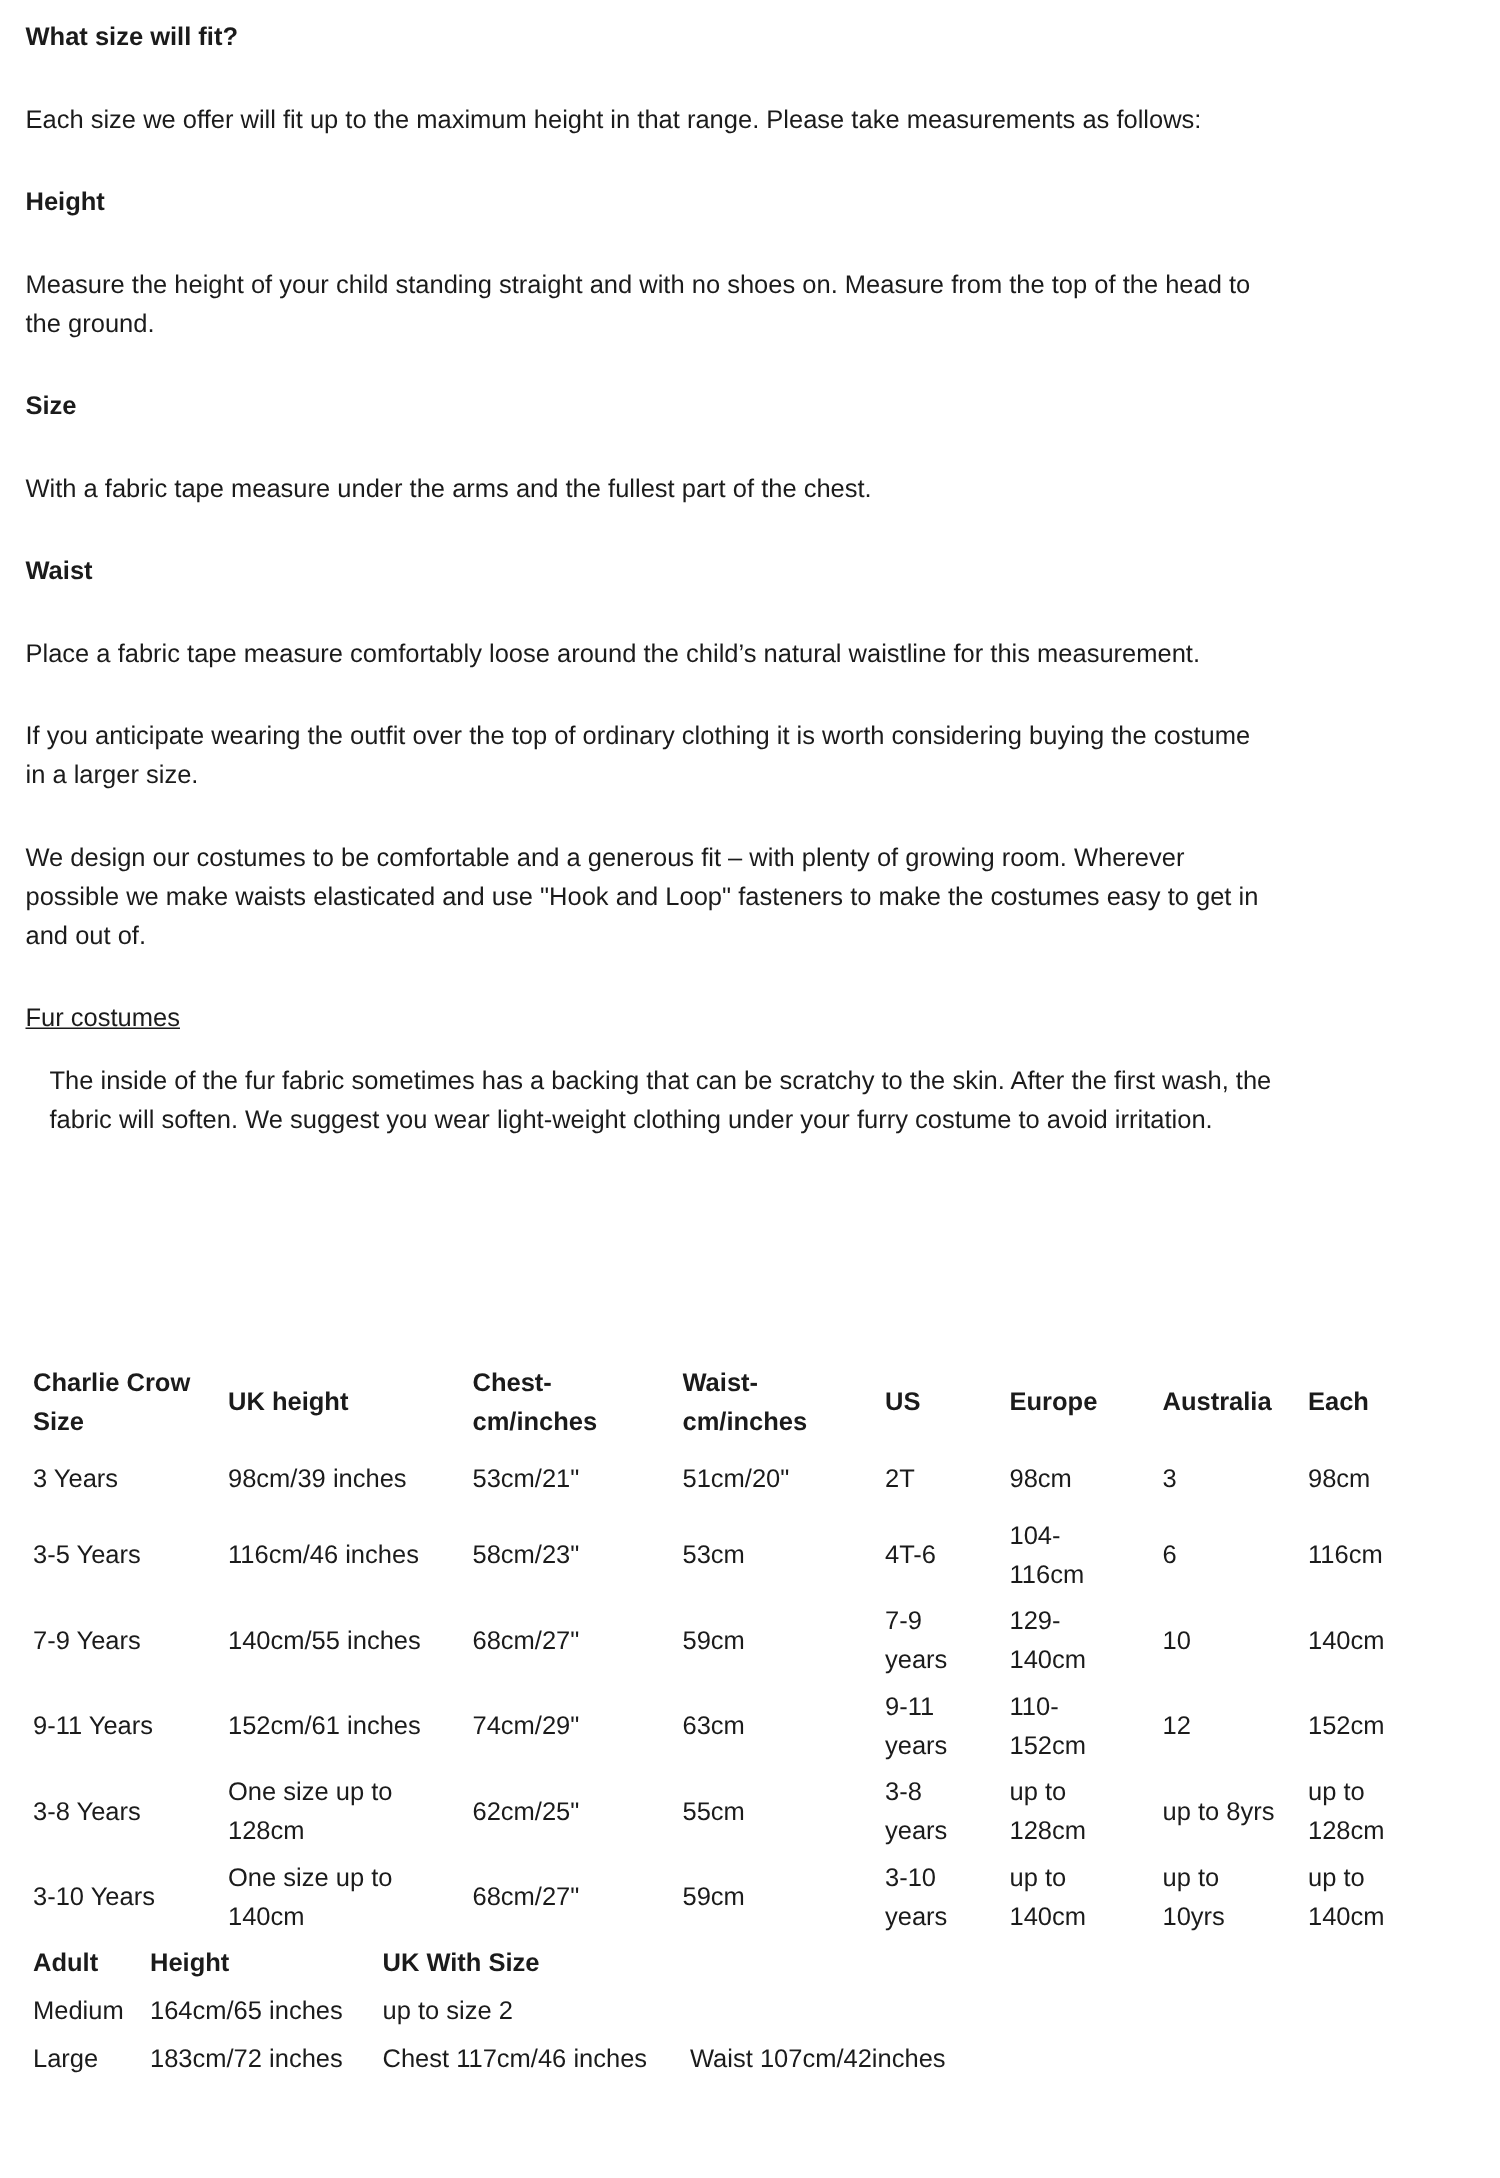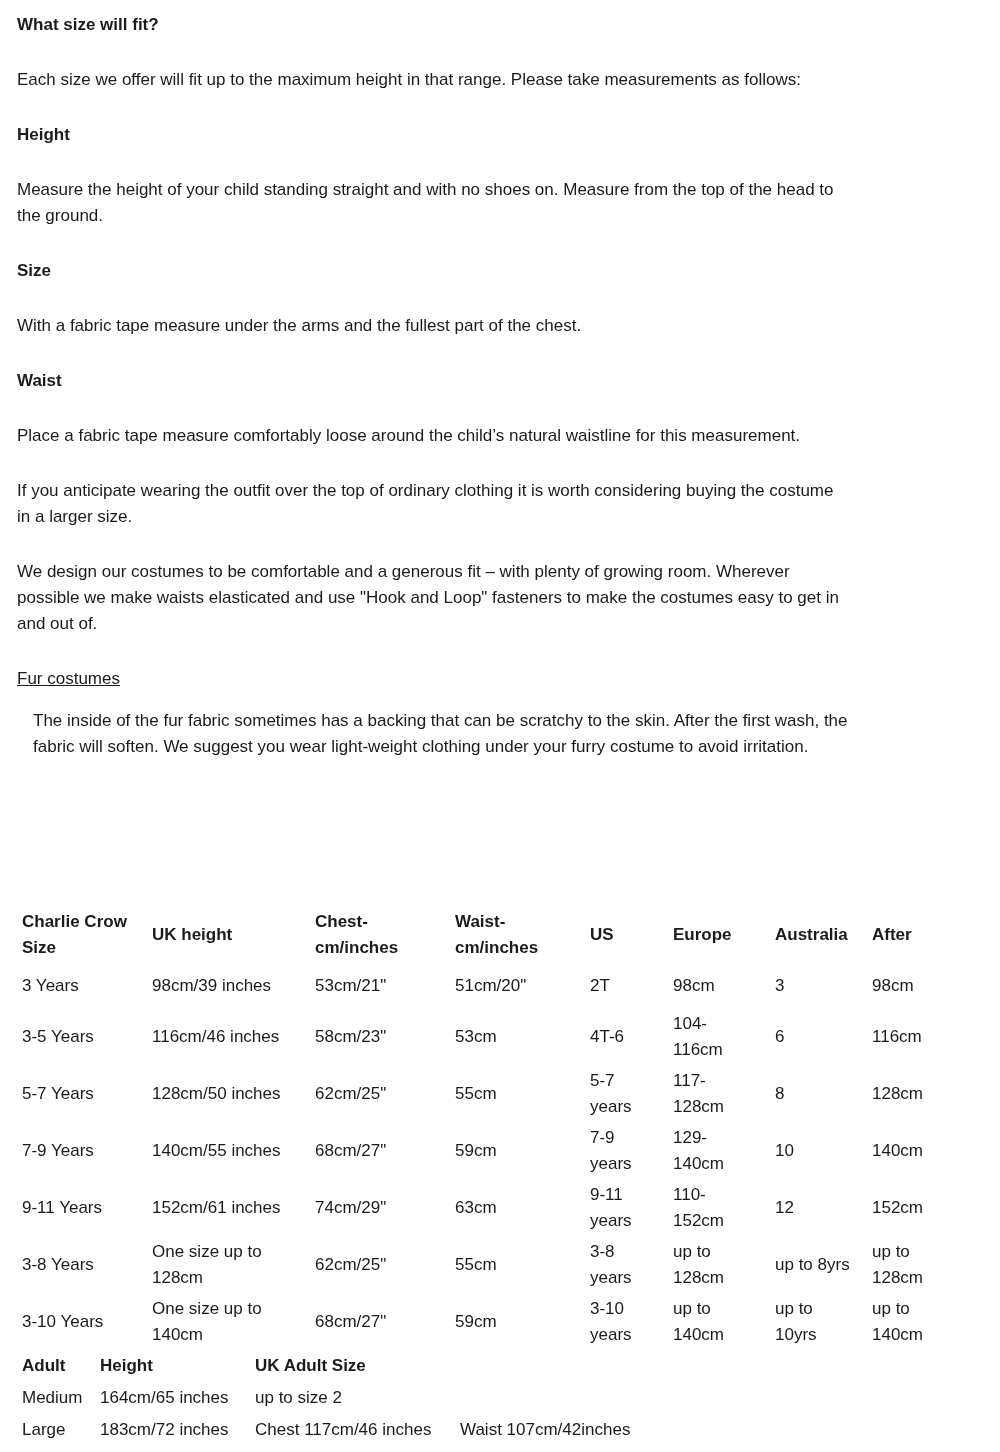--- a/index.html
+++ b/index.html
@@ -97,21 +97,21 @@
         <th class="c1">Charlie Crow
 Size</th>
         <th class="c2">UK height</th>
         <th class="c3">Chest-
 cm/inches</th>
         <th class="c4">Waist-
 cm/inches</th>
         <th class="c5">US</th>
         <th class="c6">Europe</th>
         <th class="c7">Australia</th>
-        <th class="c8">After</th>
+        <th class="c8">Each</th>
       </tr>
     </thead>
     <tbody>
       <tr>
         <td class="c1">3 Years</td>
         <td class="c2">98cm/39 inches</td>
         <td class="c3">53cm/21"</td>
         <td class="c4">51cm/20"</td>
         <td class="c5">2T</td>
         <td class="c6">98cm</td>
@@ -123,32 +123,20 @@
         <td class="c2">116cm/46 inches</td>
         <td class="c3">58cm/23"</td>
         <td class="c4">53cm</td>
         <td class="c5">4T-6</td>
         <td class="c6">104-
 116cm</td>
         <td class="c7">6</td>
         <td class="c8">116cm</td>
       </tr>
       <tr>
-        <td class="c1">5-7 Years</td>
-        <td class="c2">128cm/50 inches</td>
-        <td class="c3">62cm/25"</td>
-        <td class="c4">55cm</td>
-        <td class="c5">5-7
-years</td>
-        <td class="c6">117-
-128cm</td>
-        <td class="c7">8</td>
-        <td class="c8">128cm</td>
-      </tr>
-      <tr>
         <td class="c1">7-9 Years</td>
         <td class="c2">140cm/55 inches</td>
         <td class="c3">68cm/27"</td>
         <td class="c4">59cm</td>
         <td class="c5">7-9
 years</td>
         <td class="c6">129-
 140cm</td>
         <td class="c7">10</td>
         <td class="c8">140cm</td>
@@ -195,21 +183,21 @@
 140cm</td>
       </tr>
     </tbody>
   </table>
 
   <table class="adult-table">
     <thead>
       <tr>
         <th class="a1">Adult</th>
         <th class="a2">Height</th>
-        <th class="a3">UK Adult Size</th>
+        <th class="a3">UK With Size</th>
         <th class="a4"></th>
       </tr>
     </thead>
     <tbody>
       <tr>
         <td class="a1">Medium</td>
         <td class="a2">164cm/65 inches</td>
         <td class="a3">up to size 2</td>
         <td class="a4"></td>
       </tr>

